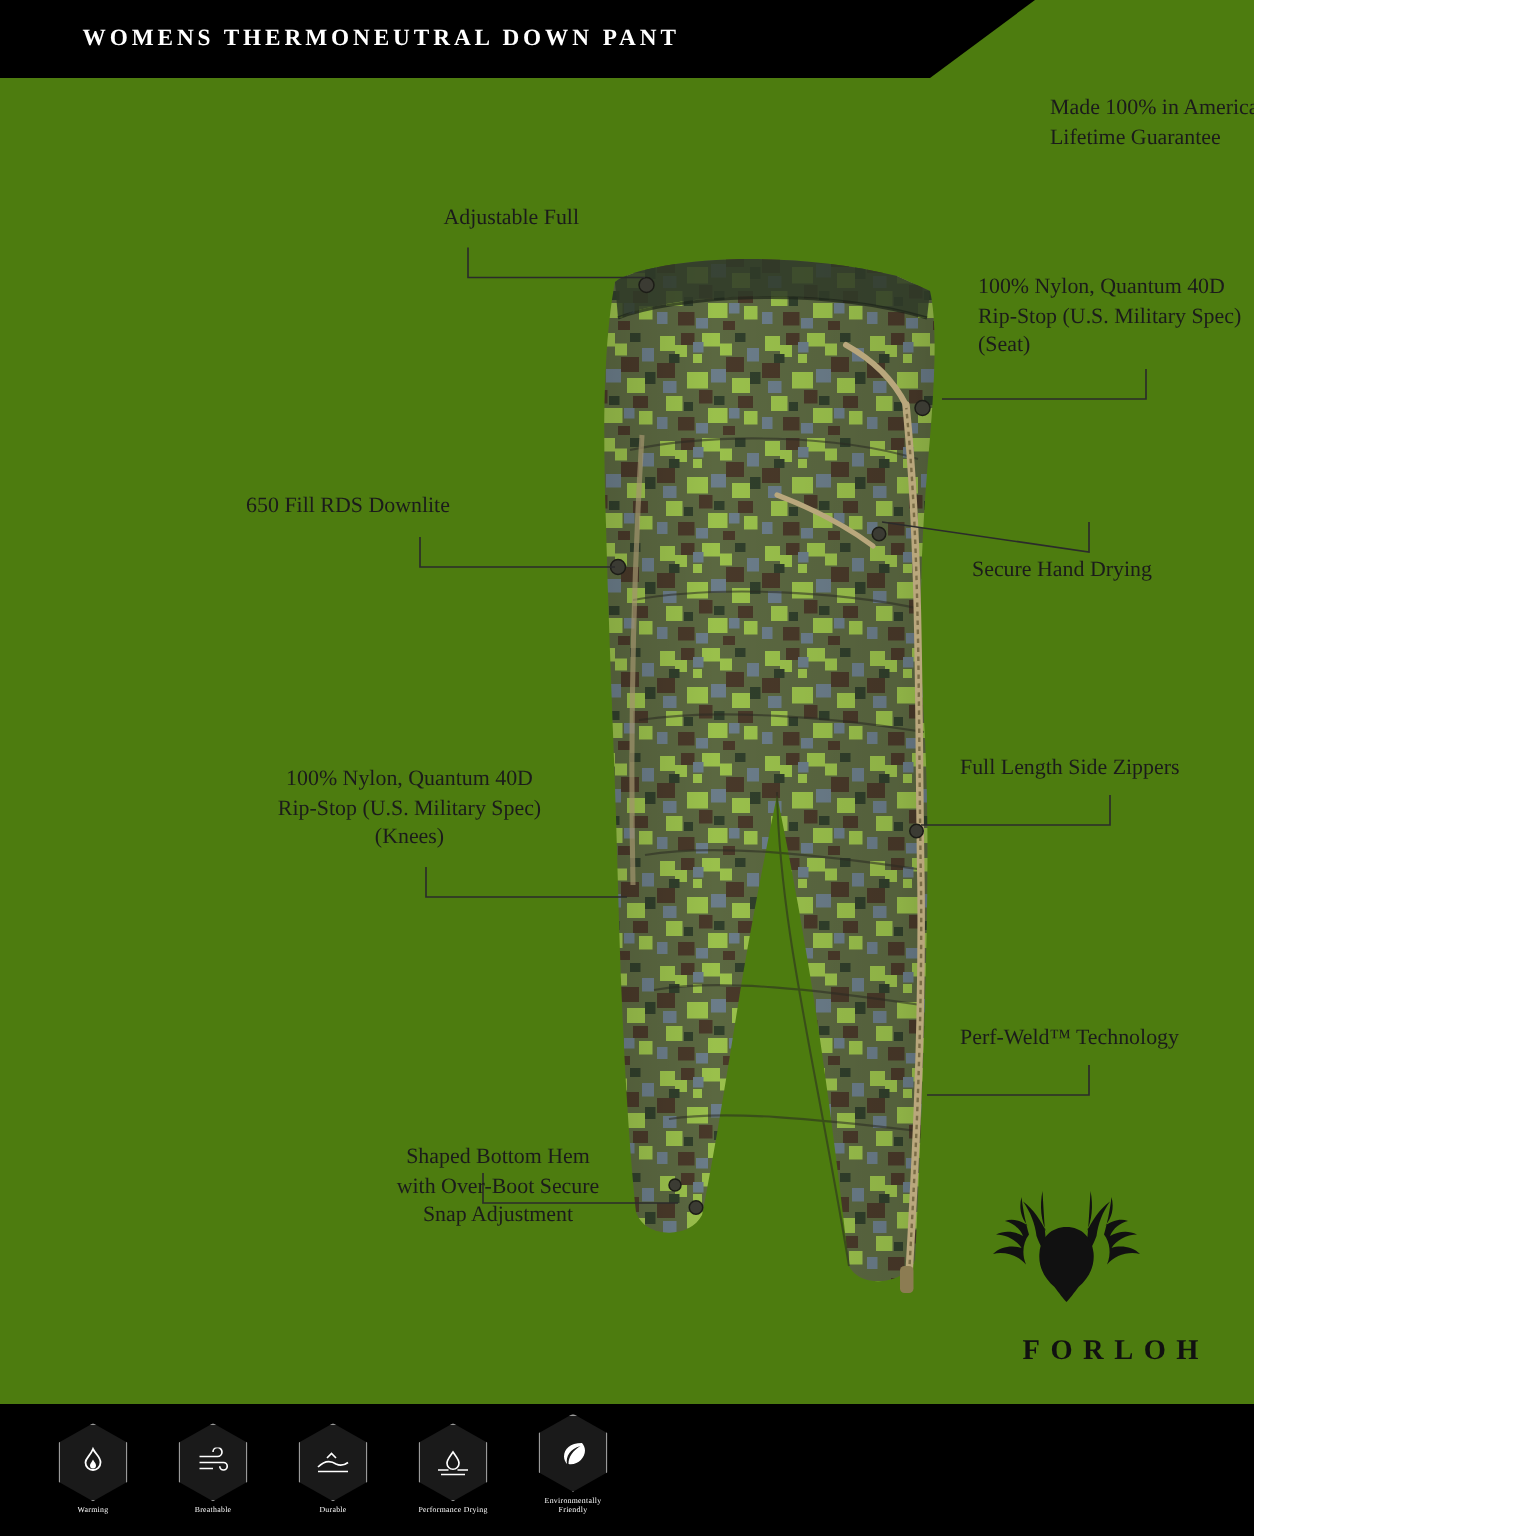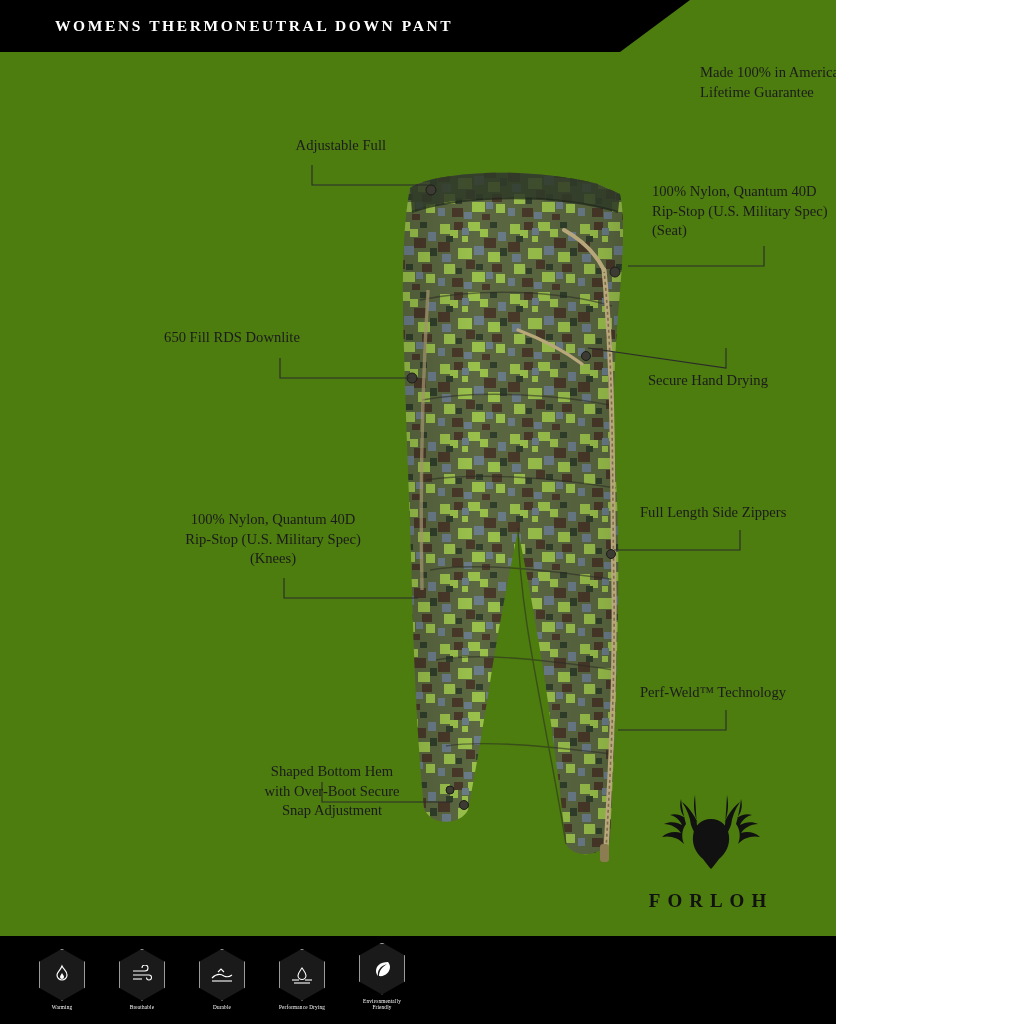--- a/index.html
+++ b/index.html
@@ -101,20 +101,21 @@
     bottom: 112px;
     width: 190px;
     text-align: center;
   }
   .logo-word {
     color: #111111;
     font-size: 19px;
     letter-spacing: 7px;
     font-weight: bold;
     margin-top: 17px;
+    text-align: right;
   }
 
   
   #product {
     position: absolute;
     left: 368px;
     top: 150px;
     width: 310px;
     height: 730px;
   }

